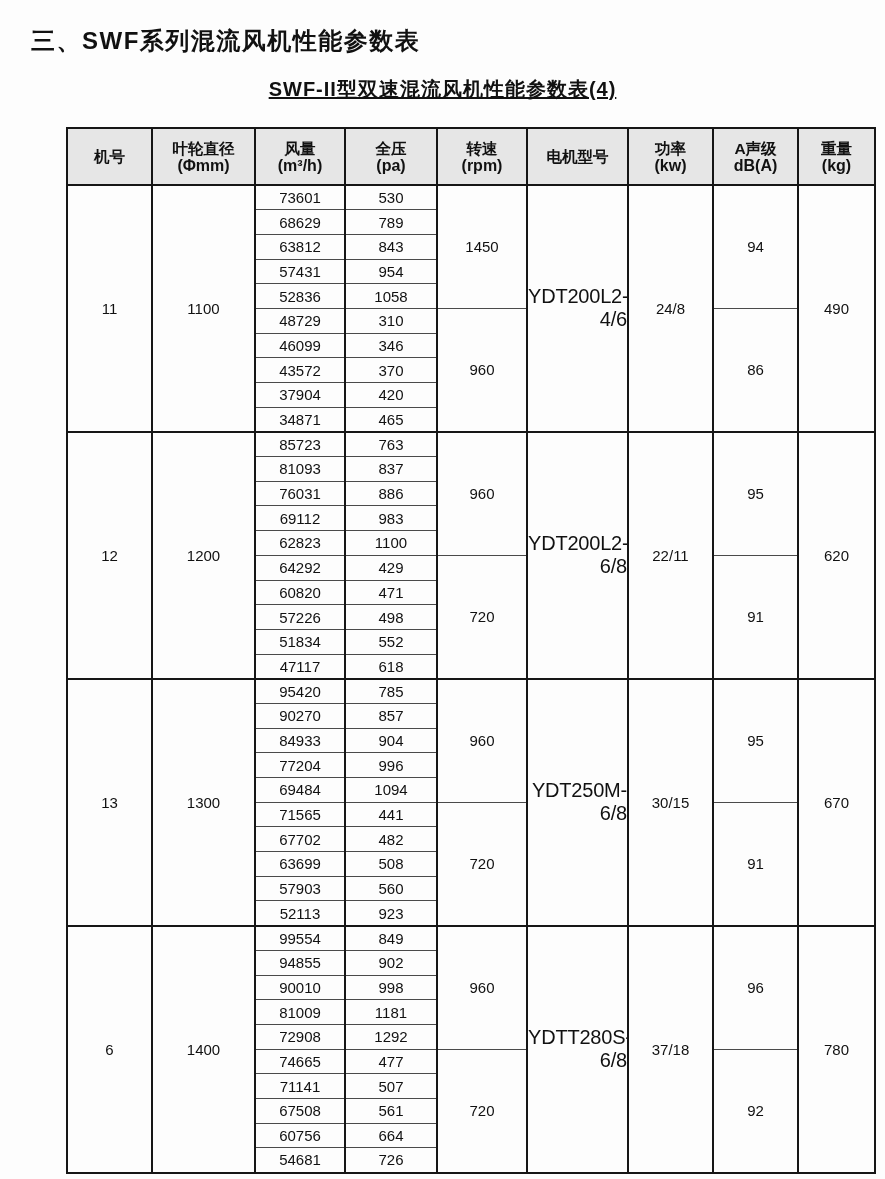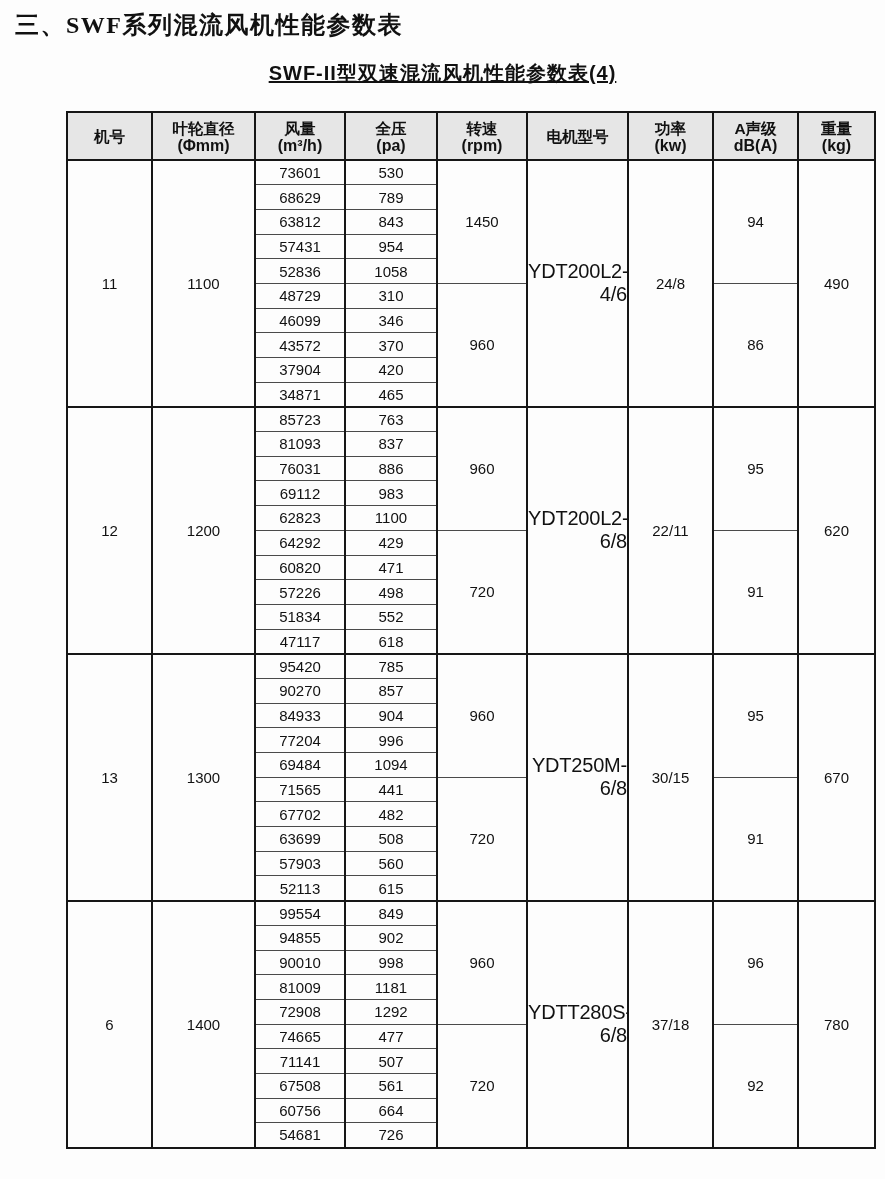--- a/index.html
+++ b/index.html
@@ -13,27 +13,26 @@
   html, body { margin: 0; padding: 0; }
   body {
     width: 885px;
     height: 1179px;
     overflow: hidden;
     background: var(--page-bg);
     color: var(--text);
     font-family: "Liberation Sans", "DejaVu Sans", sans-serif;
   }
   .page-title {
-    margin: 0;
+    margin: 16px;
     padding: 9px 0 0 15px;
     font-size: 24px;
     line-height: 32px;
     font-weight: bold;
     letter-spacing: 1.5px;
-    font-family: Liberation Serif, serif;
   }
   .page-subtitle {
     margin: 18px 0 0 0;
     text-align: center;
     font-size: 20px;
     line-height: 28px;
     font-weight: bold;
     letter-spacing: 1px;
     text-decoration: underline;
   }
@@ -46,21 +45,21 @@
   }
   .spec-table th, .spec-table td {
     border-left: 2px solid var(--border-strong);
     border-right: 2px solid var(--border-strong);
     text-align: center;
     vertical-align: middle;
     padding: 0;
     overflow: hidden;
   }
   .spec-table thead th {
-    height: 48px;
+    height: 57px;
     background: var(--header-bg);
     border-bottom: 2px solid var(--border-strong);
     font-weight: bold;
   }
   .h-label { font-size: 15.5px; line-height: 19px; }
   .h-unit  { font-size: 16px;  line-height: 16px; }
   .h-unit:empty { display: none; }
   .spec-table tbody tr { height: 24.7px; }
   .spec-table tbody td {
     border-top: 1px solid var(--border-thin);
@@ -267,21 +266,21 @@
       <tr>
         <td>63699</td>
         <td>508</td>
       </tr>
       <tr>
         <td>57903</td>
         <td>560</td>
       </tr>
       <tr>
         <td class="group-end">52113</td>
-        <td class="group-end">615</td>
+        <td class="group-end">923</td>
       </tr>
       <tr>
         <td rowspan="10" class="group-end">6</td>
         <td rowspan="10" class="group-end">1400</td>
         <td>99554</td>
         <td>849</td>
         <td rowspan="5">960</td>
         <td rowspan="10" class="group-end motor-cell">YDTT280S-6/8</td>
         <td rowspan="10" class="group-end">37/18</td>
         <td rowspan="5">96</td>

